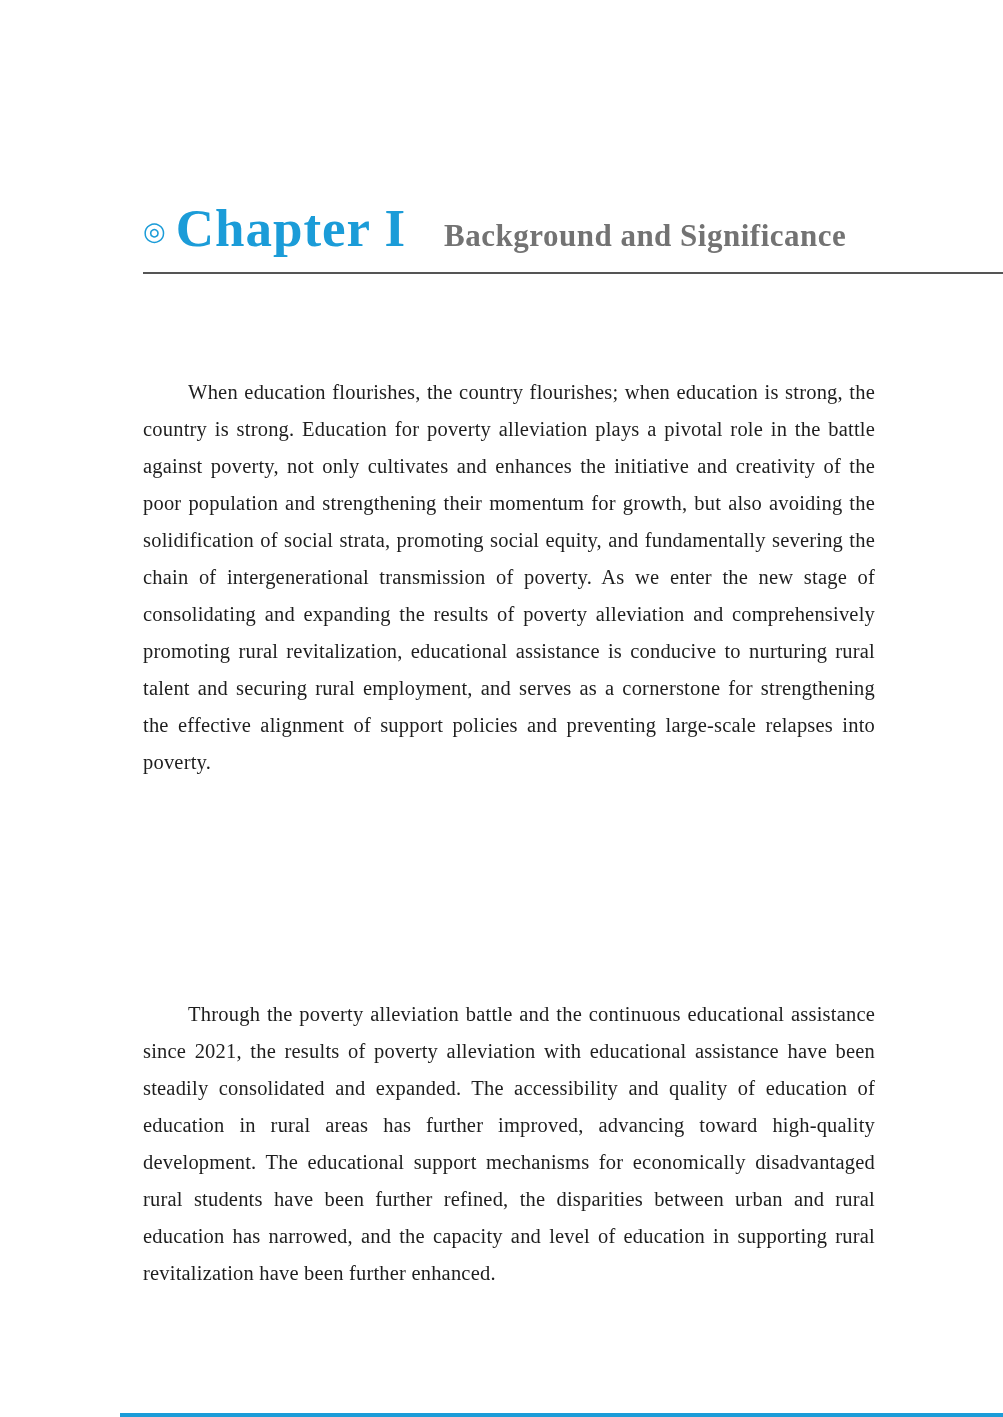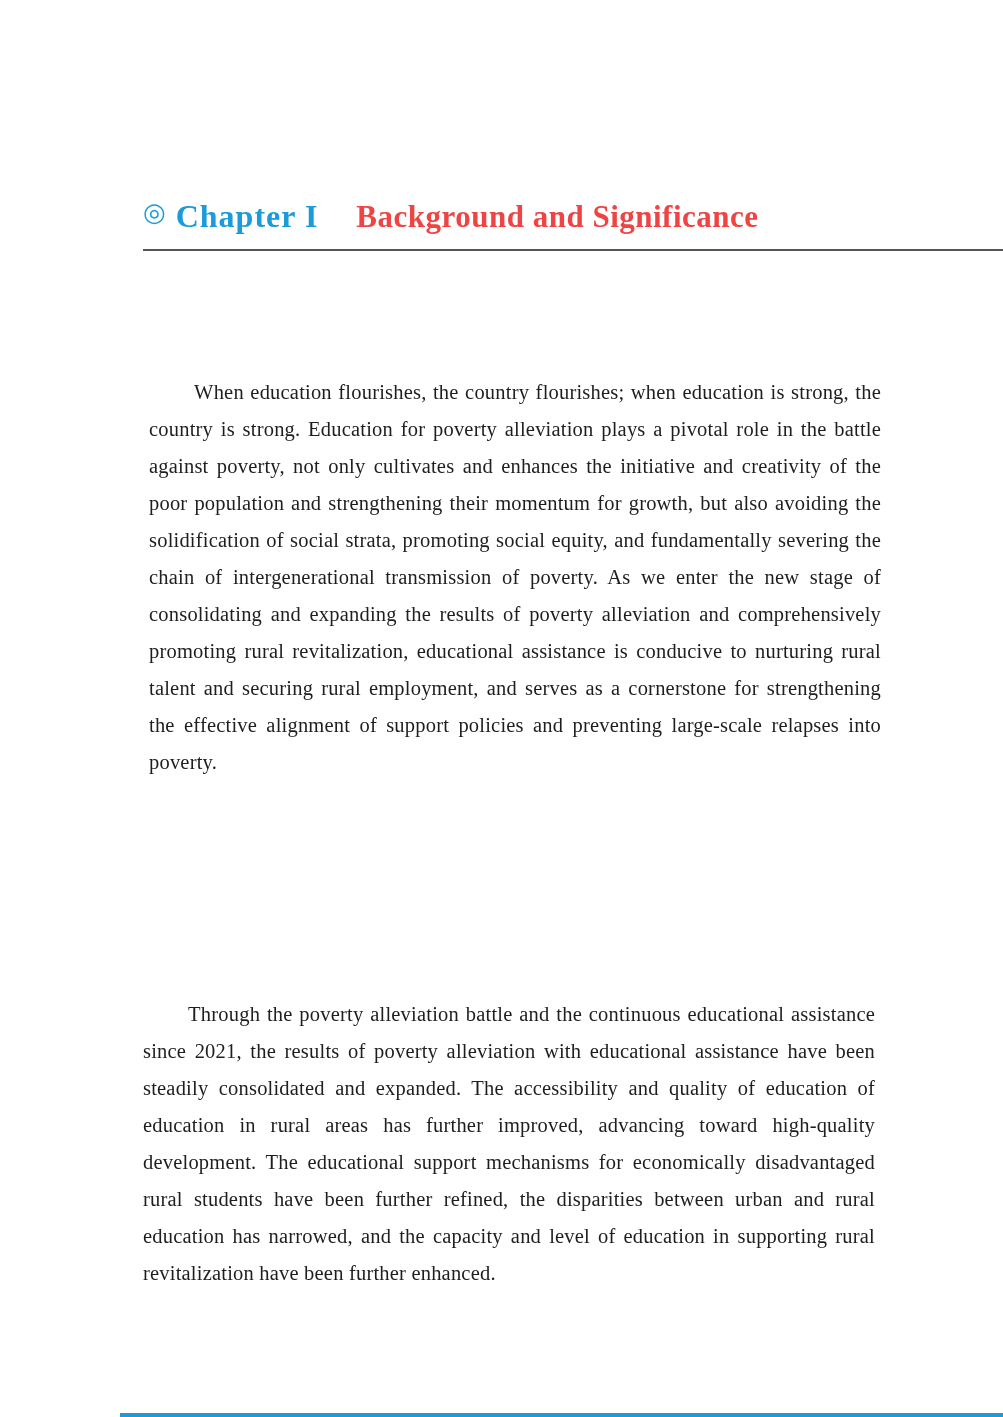--- a/index.html
+++ b/index.html
@@ -36,31 +36,31 @@
 
   .chapter-marker {
     font-size: 26px;
     color: #1b9cd8;
     margin-right: 10px;
     position: relative;
     top: -6px;
   }
 
   .chapter-title {
-    font-size: 32px;
+    font-size: 53px;
     font-weight: bold;
     color: #1b9cd8;
     letter-spacing: 1px;
     margin-right: 38px;
   }
 
   .chapter-subtitle {
     font-size: 31px;
     font-weight: bold;
-    color: #ef4444;
+    color: #737373;
     letter-spacing: 0.5px;
   }
 
   .chapter-rule {
     margin-top: 14px;
     height: 2px;
     background: #555555;
     width: 860px;
   }
 
@@ -70,21 +70,21 @@
     left: 143px;
     width: 732px;
     font-size: 20.5px;
     line-height: 37px;
     color: #1e1e1e;
     text-align: justify;
     text-indent: 2.2em;
     letter-spacing: 0.2px;
   }
 
-  .para-1 { top: 374px; margin-left: 6px; }
+  .para-1 { top: 374px; }
 
   .section-heading {
     position: absolute;
     left: 143px;
     top: 856px;
     width: 732px;
     font-size: 24px;
     line-height: 38px;
     font-weight: bold;
     color: #1b9cd8;

